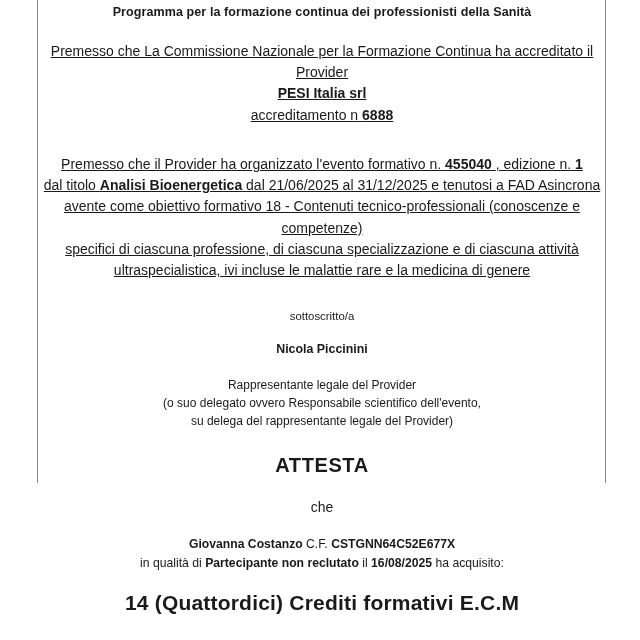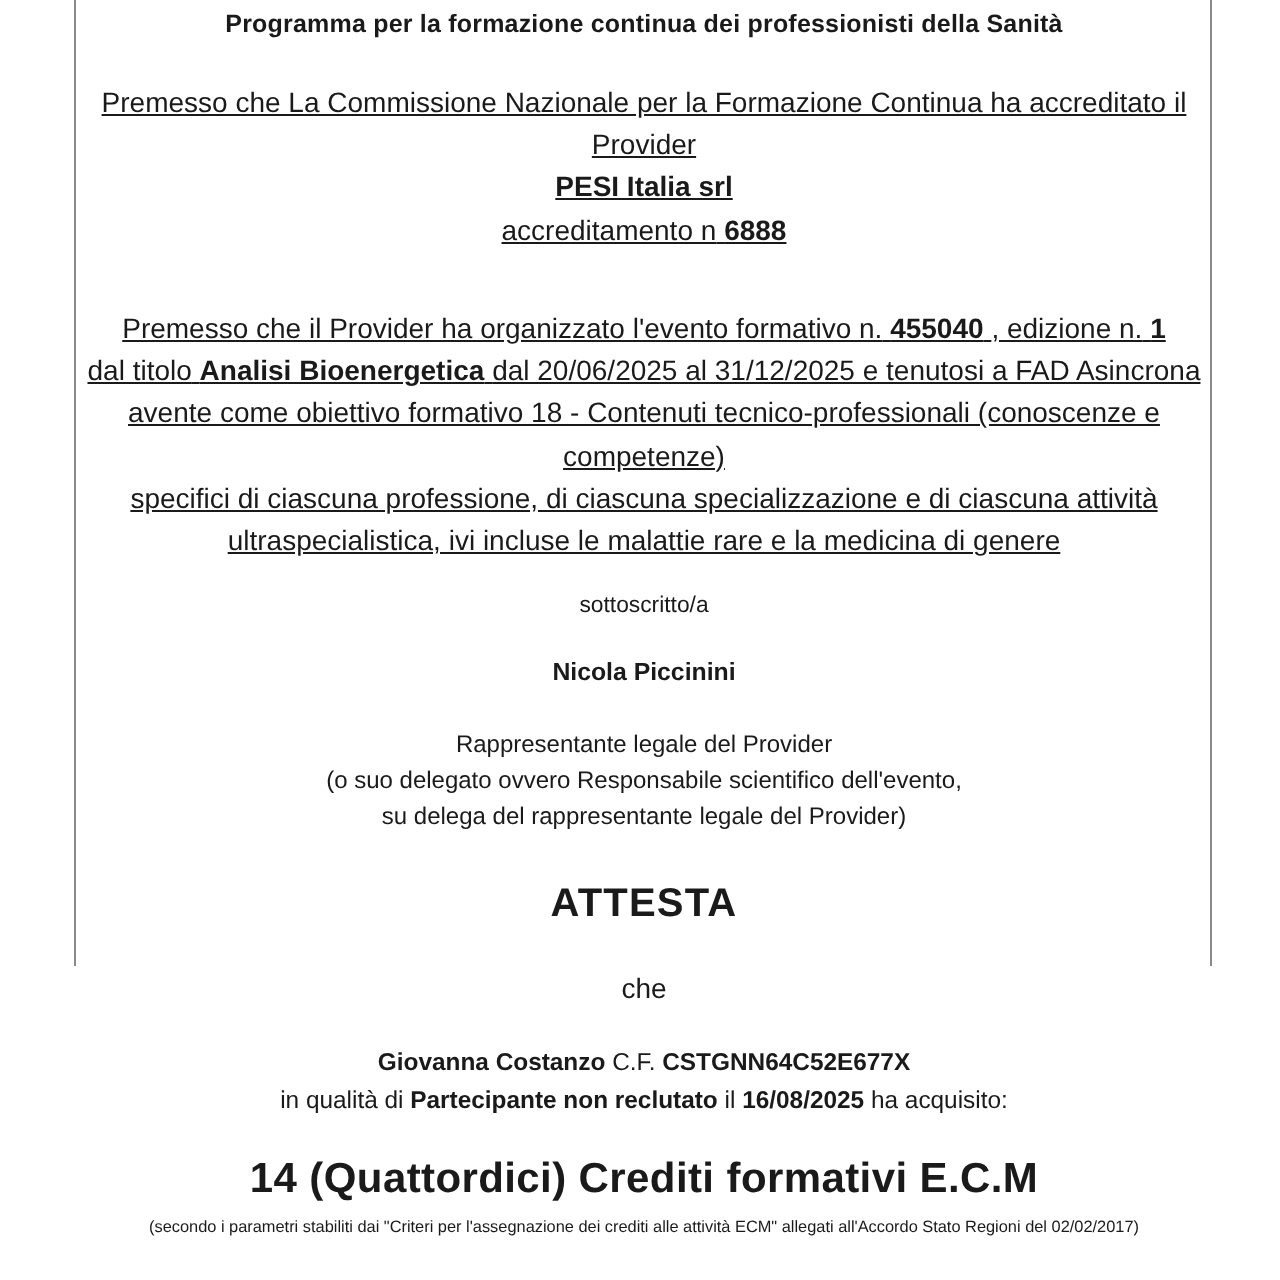--- a/index.html
+++ b/index.html
@@ -59,21 +59,21 @@
     line-height: 1.52;
     margin: 0;
     text-decoration: underline;
   }
 
   .block-premessa-1 { margin-top: 20px; }
   .block-premessa-2 { margin-top: 28px; }
 
   .sottoscritto {
     font-size: 11.4px;
-    margin-top: 15px;
+    margin-top: 28px;
   }
 
   .signer-name {
     font-size: 12.4px;
     font-weight: bold;
     margin-top: 20px;
   }
 
   .role-block {
     font-size: 12px;
@@ -142,21 +142,21 @@
     <div class="para block-premessa-2">
       <div>
         <span>Premesso che il Provider ha organizzato l'evento formativo n.</span>
         <span class="b">455040</span>
         <span>, edizione n.</span>
         <span class="b">1</span>
       </div>
       <div>
         <span>dal titolo</span>
         <span class="b">Analisi Bioenergetica</span>
-        <span>dal 20/06/2025 al 31/12/2025 e tenutosi a FAD Asincrona</span>
+        <span>dal 21/06/2025 al 31/12/2025 e tenutosi a FAD Asincrona</span>
       </div>
       <div>avente come obiettivo formativo 18 - Contenuti tecnico-professionali (conoscenze e competenze)</div>
       <div>specifici di ciascuna professione, di ciascuna specializzazione e di ciascuna attività</div>
       <div>ultraspecialistica, ivi incluse le malattie rare e la medicina di genere</div>
     </div>
 
     <div class="sottoscritto">sottoscritto/a</div>
 
     <div class="signer-name">Nicola Piccinini</div>
 
@@ -180,17 +180,16 @@
         <span>in qualità di</span>
         <span class="b">Partecipante non reclutato</span>
         <span>il</span>
         <span class="b">16/08/2025</span>
         <span>ha acquisito:</span>
       </div>
     </div>
 
     <div class="credits">14 (Quattordici) Crediti formativi E.C.M</div>
 
-    <div class="fineprint">(secondo i parametri stabiliti dai "Criteri per l'assegnazione dei crediti alle attività ECM" allegati all'Accordo Stato Regioni del 02/02/2017)</div>
 
 
   </div>
 </div>
 
 </body></html>

